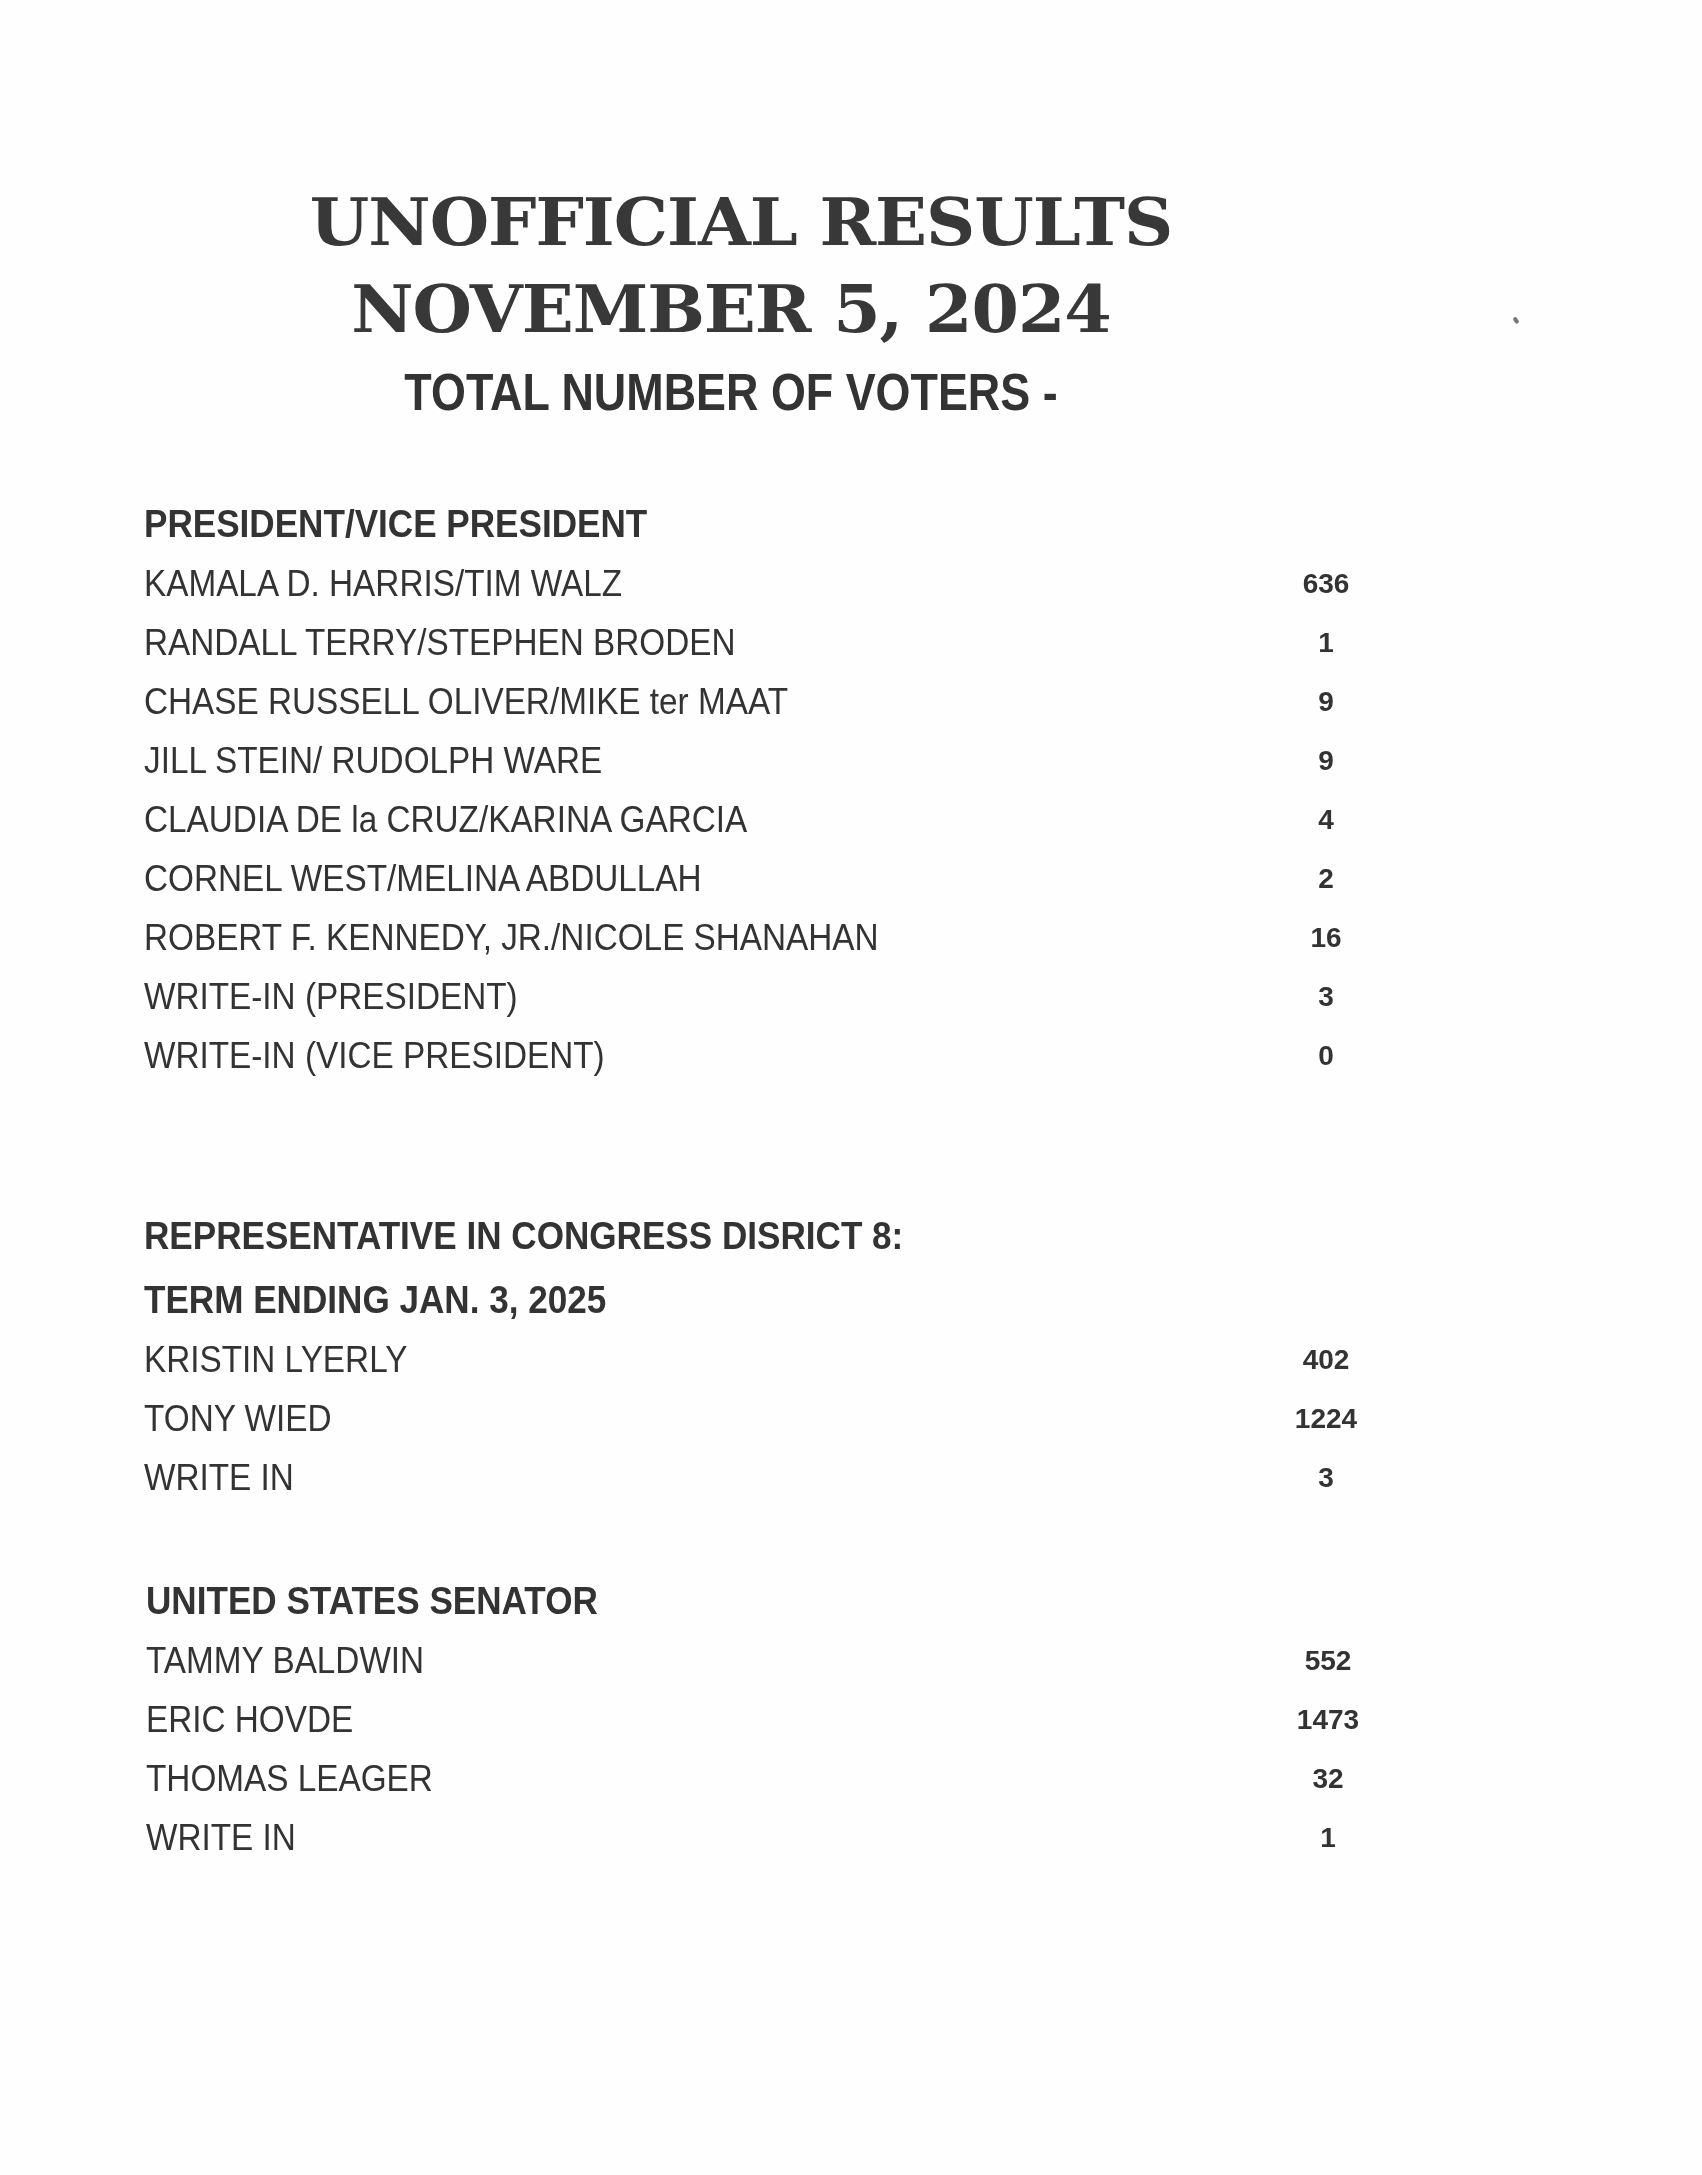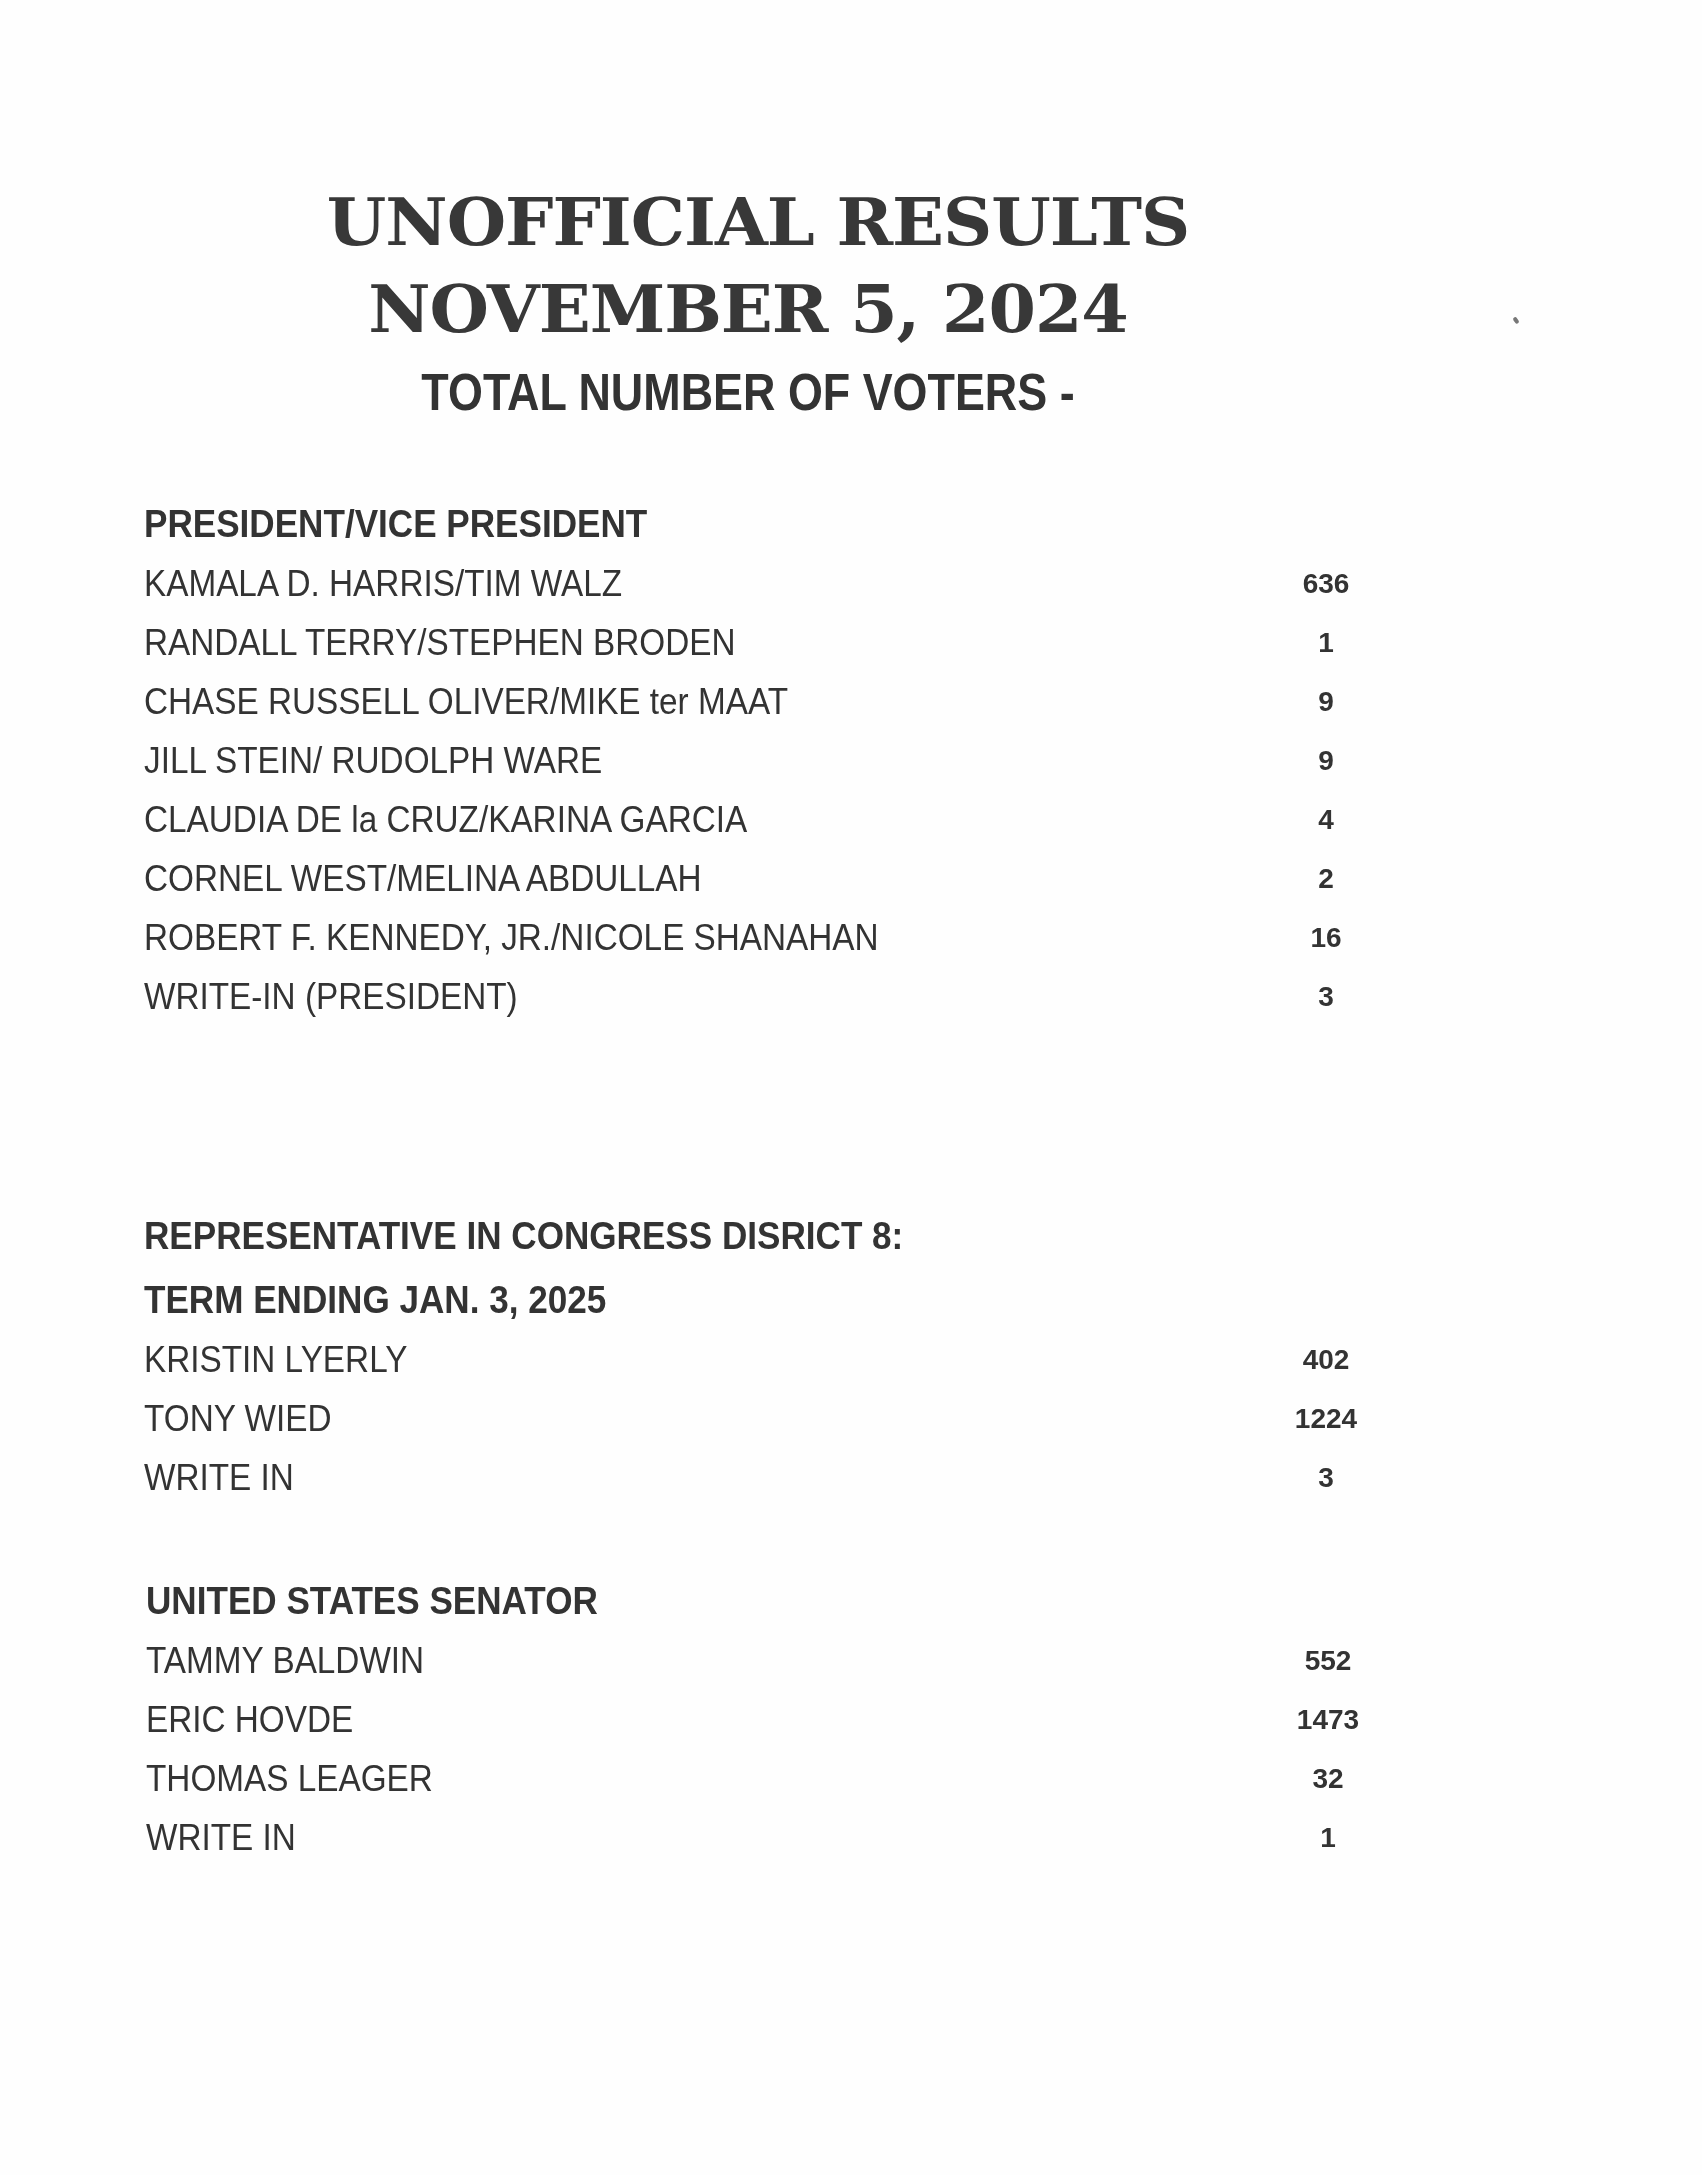--- a/index.html
+++ b/index.html
@@ -20,21 +20,20 @@
       left: 0; top: 0;
       width: 1702px; height: 2175px;
       background: #fefefe;
     }
     .title-block {
       position: absolute;
       left: 0;
       top: 179px;
       width: 1486px;
       text-align: center;
-      margin-left: 17px;
     }
     .title-line {
       font-family: "DejaVu Serif", serif;
       font-weight: bold;
       font-size: 65px;
       letter-spacing: -1px;
       color: #383838;
       line-height: 87px;
       transform: scaleX(1.05);
       position: relative;
@@ -137,20 +136,24 @@
         <span class="votes">2</span>
       </div>
     <div class="row">
         <span class="name">ROBERT F. KENNEDY, JR./NICOLE SHANAHAN</span>
         <span class="votes">16</span>
       </div>
     <div class="row">
         <span class="name">WRITE-IN (PRESIDENT)</span>
         <span class="votes">3</span>
       </div>
+    <div class="row">
+        <span class="name">WRITE-IN (VICE PRESIDENT)</span>
+        <span class="votes">0</span>
+      </div>
   </div>
 
   <div class="section" style="top:1202px;">
     <div class="section-heading" style="height:67px; line-height:67px;">REPRESENTATIVE IN CONGRESS DISRICT 8:</div>
     <div class="section-heading">TERM ENDING JAN. 3, 2025</div>
     <div class="row">
         <span class="name">KRISTIN LYERLY</span>
         <span class="votes">402</span>
       </div>
     <div class="row">

